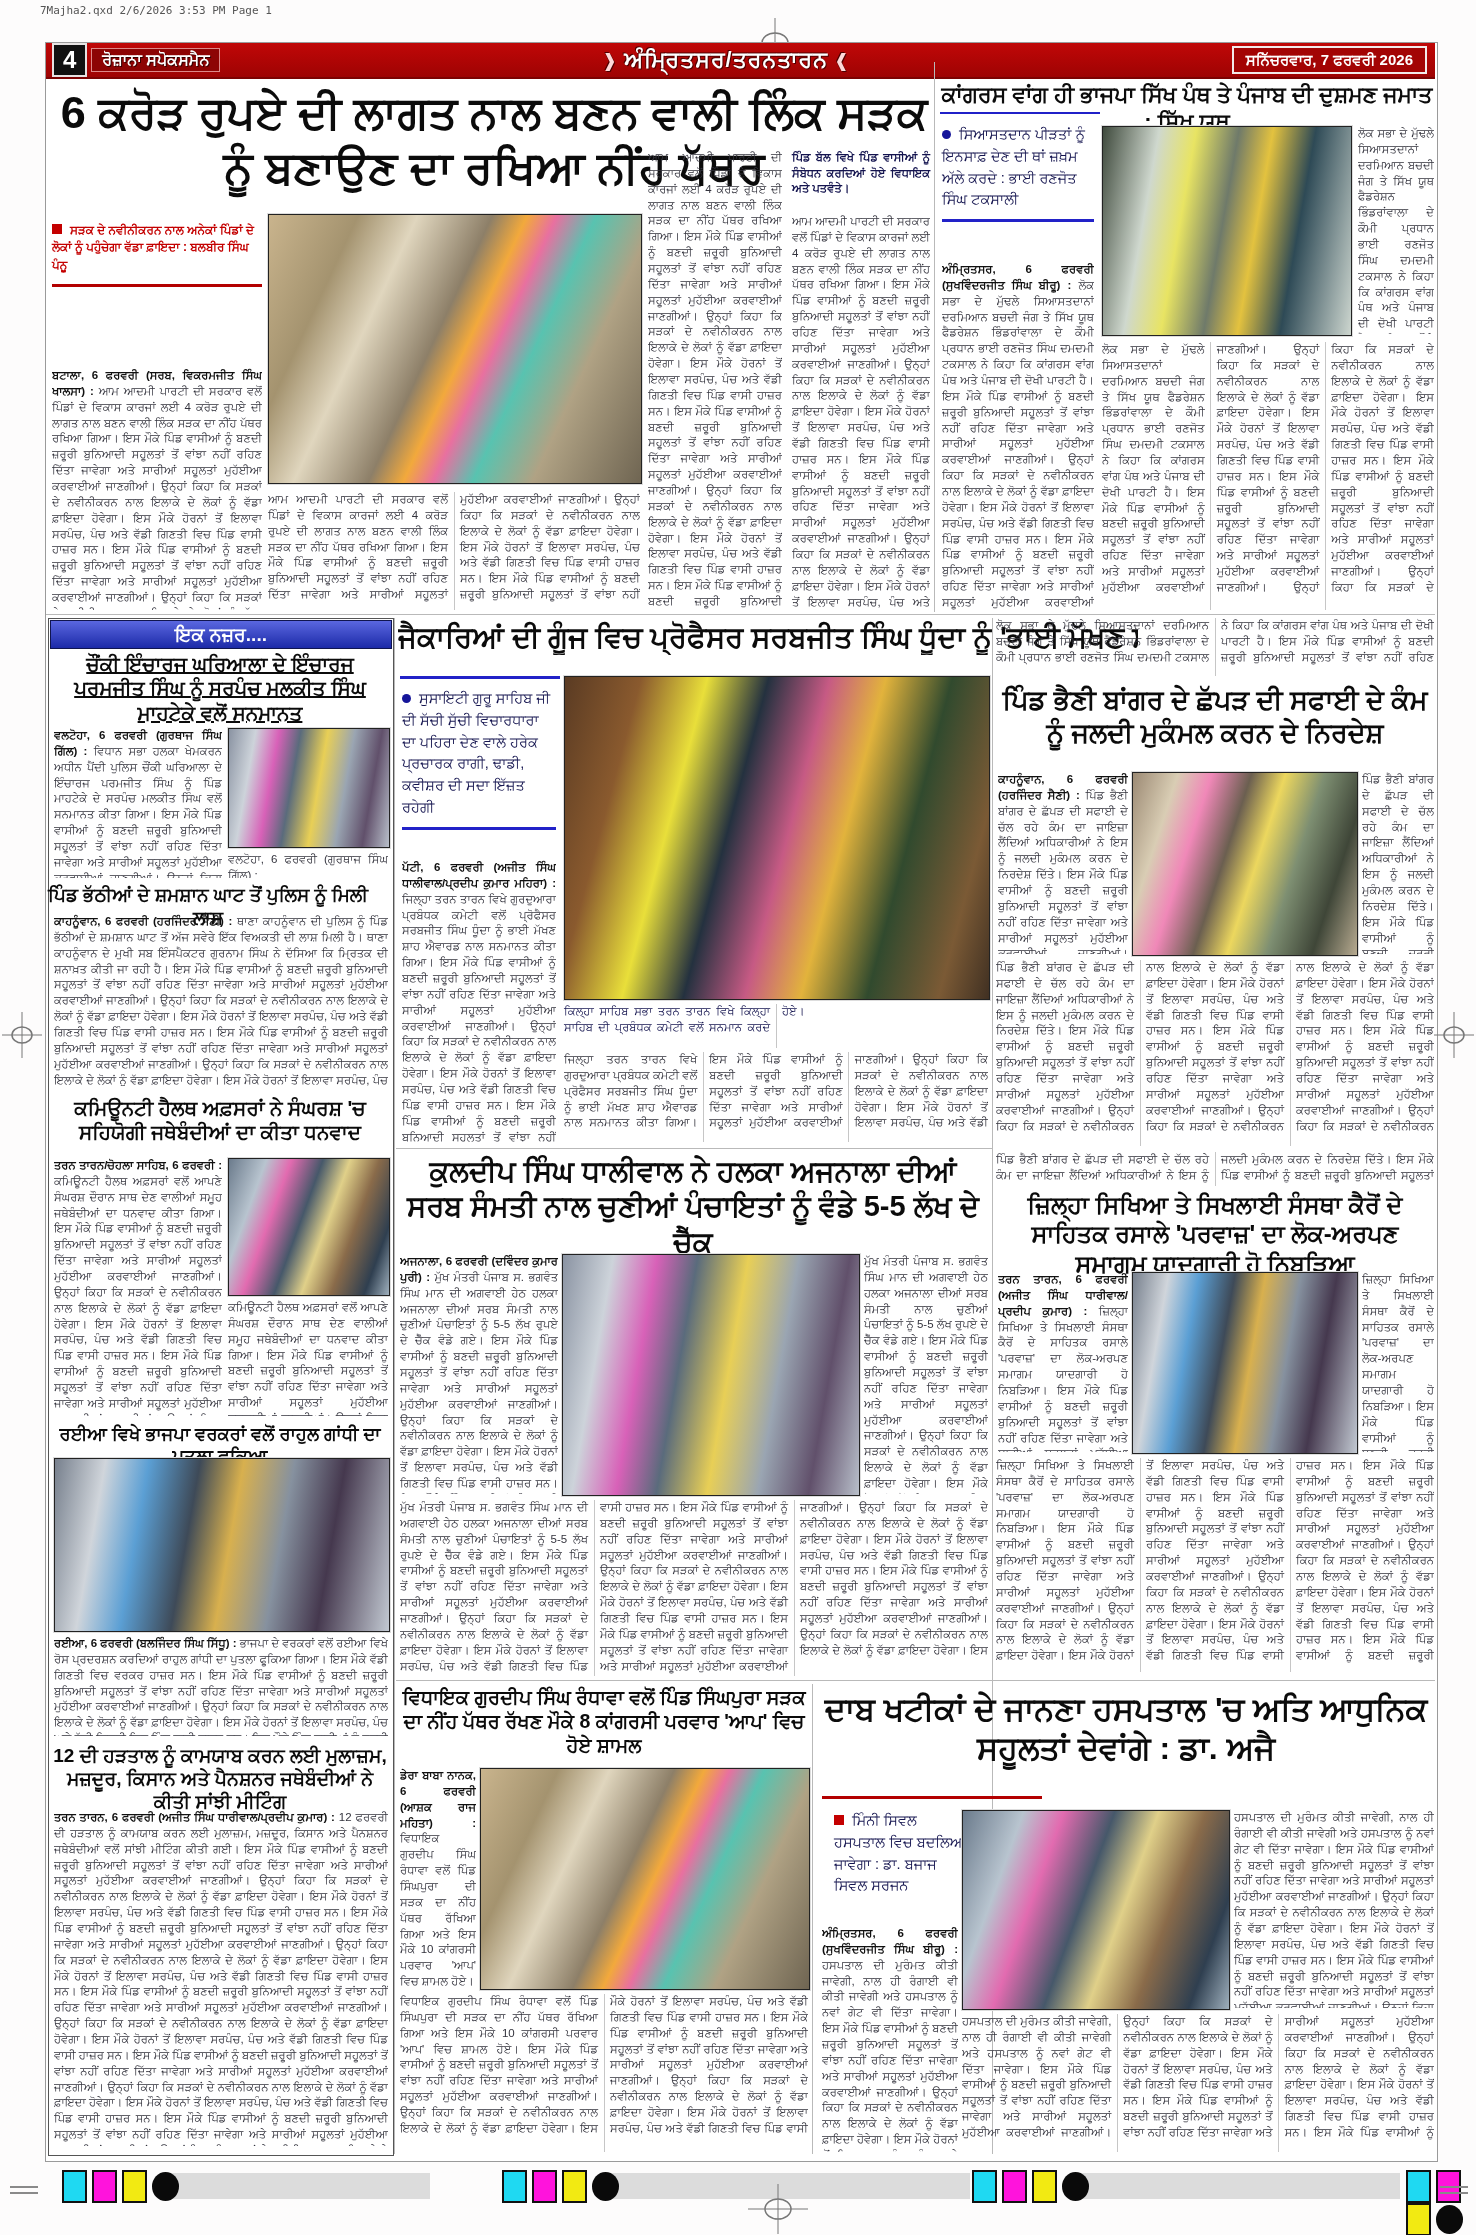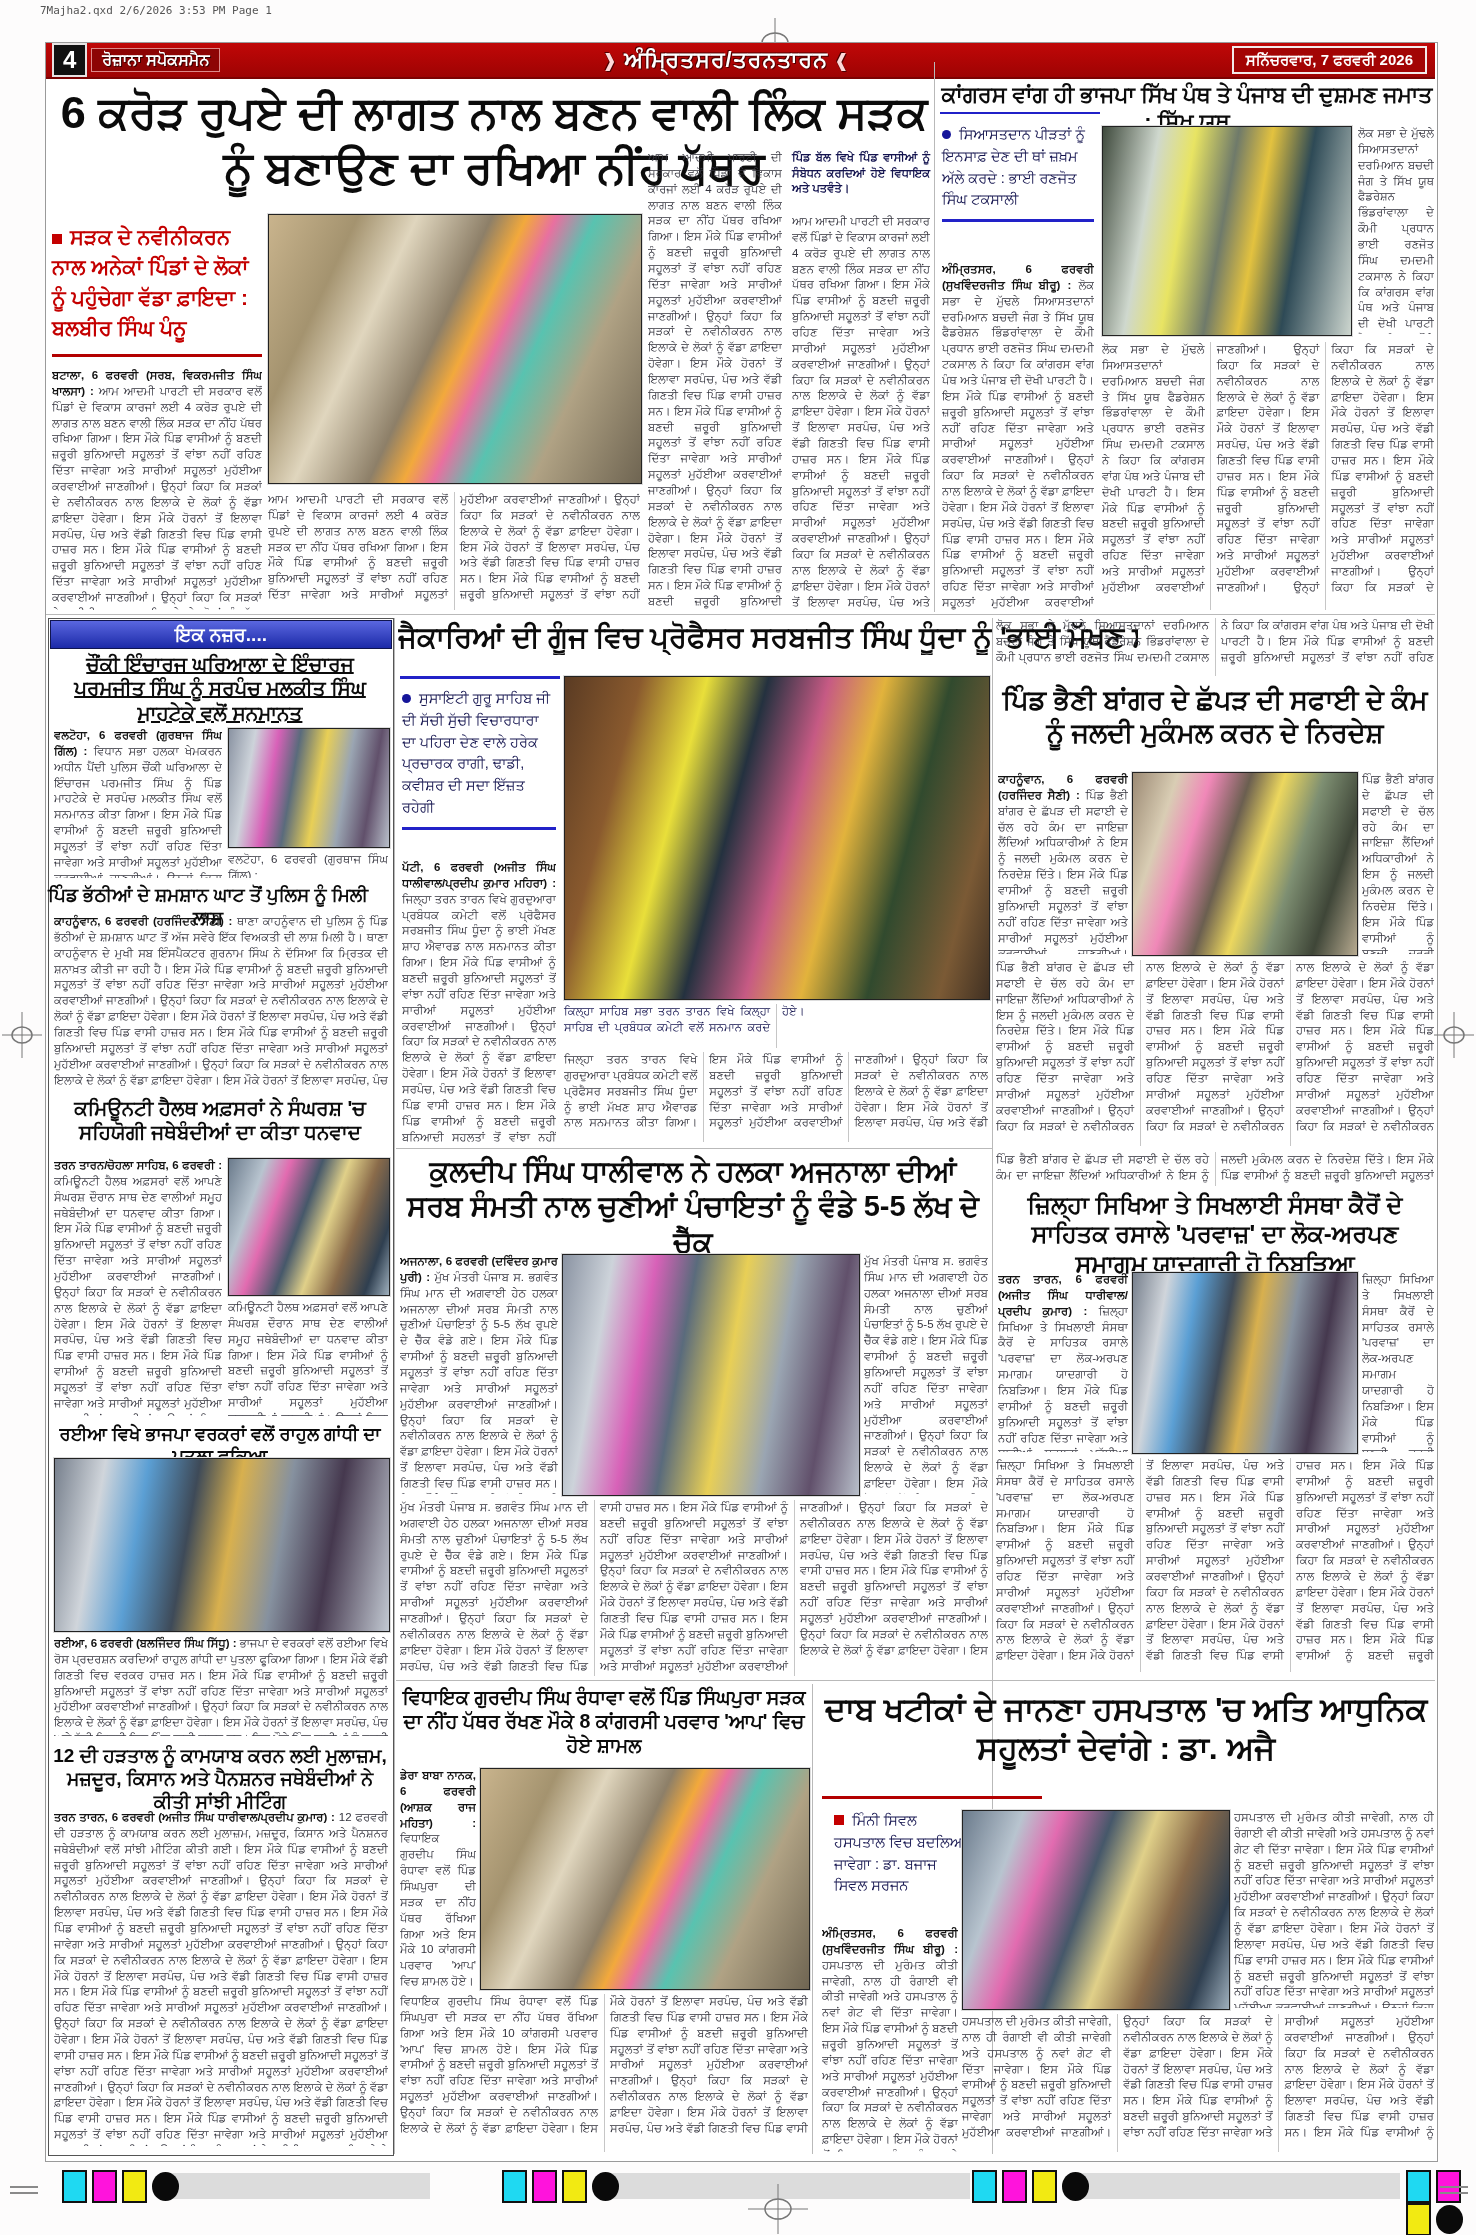--- a/index.html
+++ b/index.html
@@ -15,21 +15,21 @@
   .pagenum{background:#111;color:#fff;font-weight:bold;font-size:24px;line-height:30px;padding:0 9px;margin:2px 4px 2px 6px;border:2px solid #e7e3e3;}
   .brand{background:#8d0404;border:1px solid #d88;color:#fff;font-weight:bold;font-size:16px;padding:2px 10px;text-shadow:1px 1px 0 #300;}
   .edition{flex:1;text-align:center;color:#fff;font-weight:bold;font-size:22px;letter-spacing:1px;text-shadow:1px 1px 0 #4d0000,-1px -1px 0 #4d0000;}
   .ed-arrow{color:#ffd9d9;font-size:18px;padding:0 6px;}
   .datebox{border:2px solid #f3eaea;background:#a30404;color:#fff;font-weight:bold;font-size:15px;padding:3px 12px;margin-right:8px;white-space:nowrap;}
   
   .hl{font-weight:bold;color:#0b0b0b;text-align:center;line-height:1.22;}
   .hl-left{text-align:center;}
   .nowrap{white-space:nowrap;overflow:hidden;}
   
-  .subhead-red{color:#c40000;font-weight:bold;font-size:21px;line-height:1.45;}
+  .subhead-red{color:#c40000;font-weight:bold;font-size:12px;line-height:1.45;}
   .subhead-navy{color:#14144f;font-weight:normal;font-size:14.5px;line-height:1.5;}
   .bullet-sq{display:inline-block;width:10px;height:10px;background:#c40000;margin-right:8px;}
   .bullet-dot{display:inline-block;width:9px;height:9px;border-radius:50%;background:#16169a;margin-right:8px;}
   .rule-red{border-top:3px solid #b30000;}
   .rule-blue{border-top:3px solid #2222c8;}
   
   .body-txt{font-size:11.5px;line-height:1.38;text-align:justify;color:#33333d;overflow:hidden;}
   .dateline{font-weight:bold;color:#111;}
   .cols2{column-count:2;column-gap:12px;column-rule:1px solid #c6c6c6;}
   .cols3{column-count:3;column-gap:12px;column-rule:1px solid #c6c6c6;}

